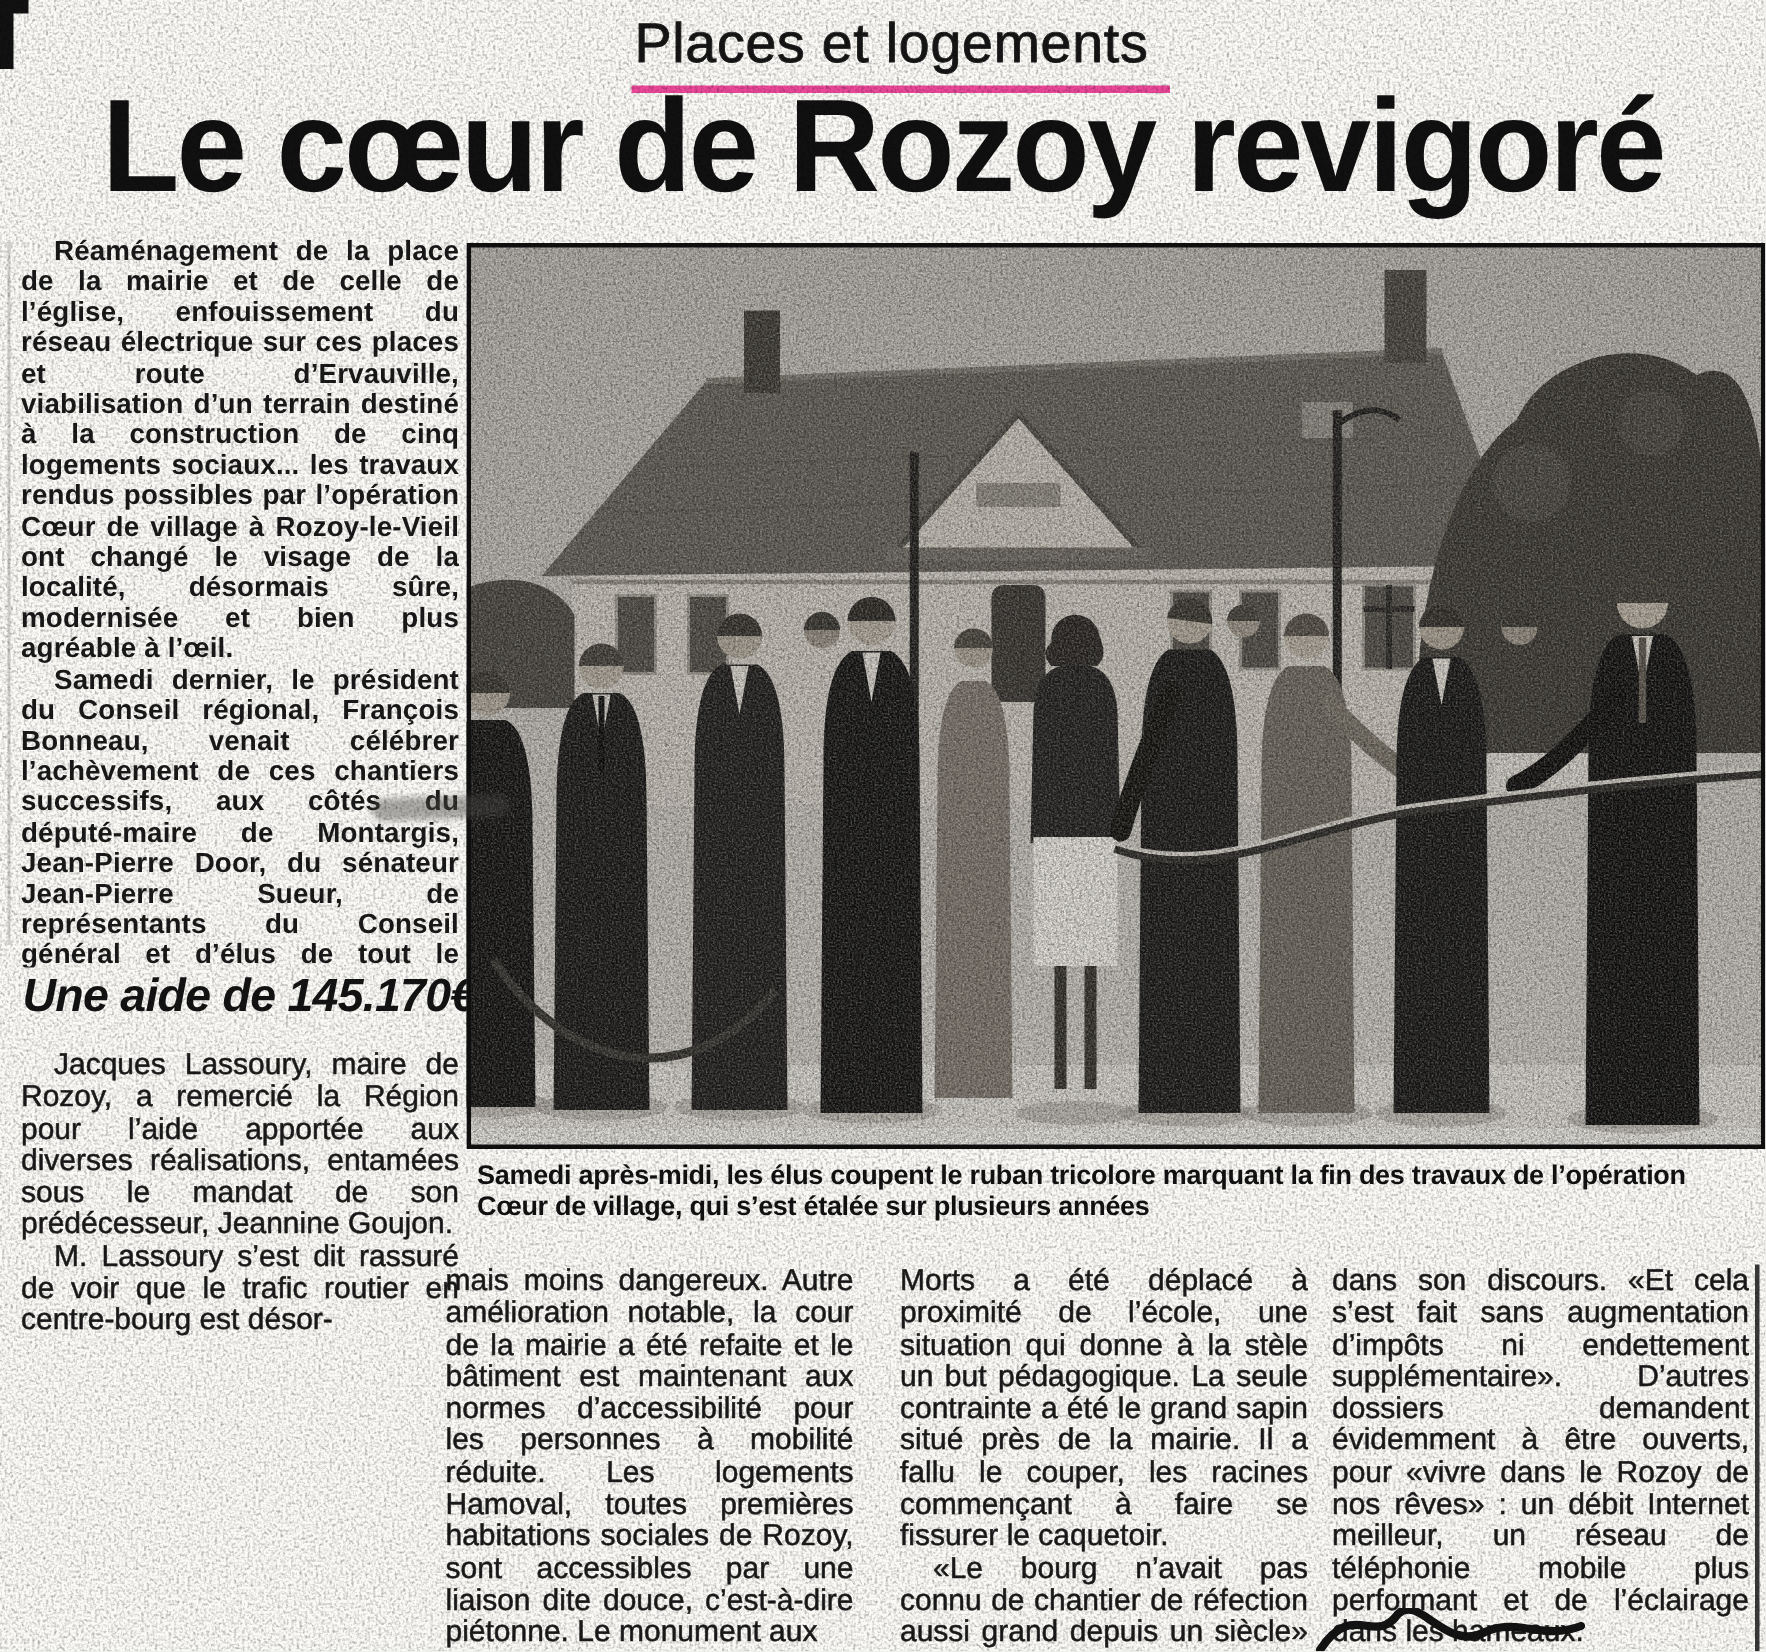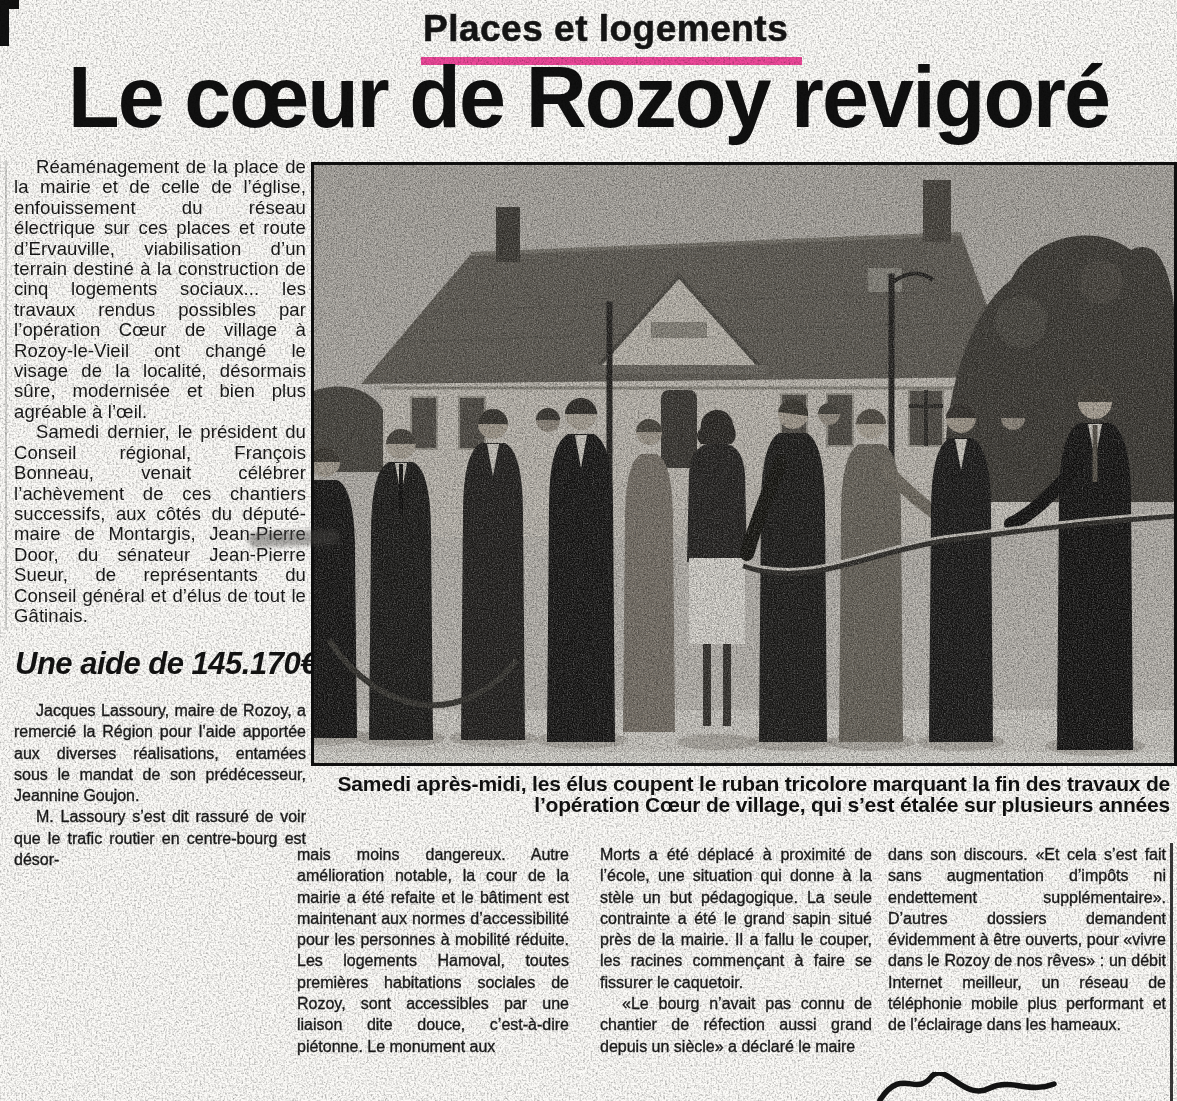--- a/index.html
+++ b/index.html
@@ -4,59 +4,59 @@
 <style>
   html,body{margin:0;padding:0;background:#e8e8e6;}
   .page{
     position:relative;width:1177px;height:1101px;margin:0 auto;
     background:#fbfaf7;overflow:hidden;
     font-family:"Liberation Sans", sans-serif;color:#161616;
   }
   
   .kicker{
     position:absolute;left:421px;top:8px;
-    font-size:37px;font-weight:700;letter-spacing:.5px;
+    font-size:37px;font-weight:400;letter-spacing:.5px;
     -webkit-text-stroke:.6px #1d1d1d;
-    padding:0 14px 7px 2px;border-bottom:8px solid #ec4899;
+    padding:0 14px 7px 2px;border-bottom:5px solid #ec4899;
     white-space:nowrap;
   }
   .headline{
     position:absolute;left:68px;top:46px;margin:0;
     font-size:88px;font-weight:700;letter-spacing:-2px;
     white-space:nowrap;transform:scaleX(.96);transform-origin:left top;
     color:#111;
   }
   
   .col{position:absolute;text-align:justify;color:#1a1a1a;}
   .col p{margin:0;}
   .col .indent{text-indent:22px;}
   .col-lead{
     left:14px;top:157px;width:292px;height:488px;overflow:hidden;
-    font-size:18.5px;line-height:20.4px;font-weight:400;letter-spacing:.1px;
+    font-size:18.5px;line-height:20.4px;font-weight:700;letter-spacing:.1px;
   }
   .subhead{
     position:absolute;left:15px;top:646px;margin:0;width:300px;
     font-size:31px;font-style:italic;font-weight:700;letter-spacing:-.5px;
     white-space:nowrap;color:#141414;
   }
   .col-body{
-    font-size:16px;line-height:21.3px;font-weight:400;
+    font-size:20px;line-height:21.3px;font-weight:400;
     -webkit-text-stroke:.35px #222;
   }
   .col1b{left:14px;top:700px;width:292px;height:401px;overflow:hidden;}
   .col2{left:297px;top:844px;width:272px;height:257px;overflow:hidden;}
   .col3{left:600px;top:844px;width:272px;height:257px;overflow:hidden;}
   .col4{left:888px;top:844px;width:278px;height:257px;overflow:hidden;}
   .q{}
   
   .photo{position:absolute;left:311px;top:162px;width:866px;height:604px;margin:0;}
   .photo svg{display:block;width:100%;height:100%;}
   .caption{
     position:absolute;left:318px;top:773px;width:852px;
-    text-align:right;font-size:21px;line-height:21px;font-weight:700;
+    text-align:left;font-size:18px;line-height:21px;font-weight:700;
     letter-spacing:-.2px;color:#121212;
   }
   
   .right-rule{position:absolute;left:1170px;top:843px;width:3px;height:258px;background:#3a3a3a;}
   .corner-mark{position:absolute;left:0;top:0;width:9px;height:46px;background:#121212;}
   .corner-mark2{position:absolute;left:0;top:0;width:19px;height:9px;background:#121212;}
   .fold-line{position:absolute;left:5px;top:160px;width:2px;height:470px;background:rgba(20,20,20,.18);}
   .smear{
     position:absolute;left:248px;top:531px;width:92px;height:15px;border-radius:8px;
     background:#4c4a47;opacity:.45;filter:blur(2px);transform:rotate(-2deg);

